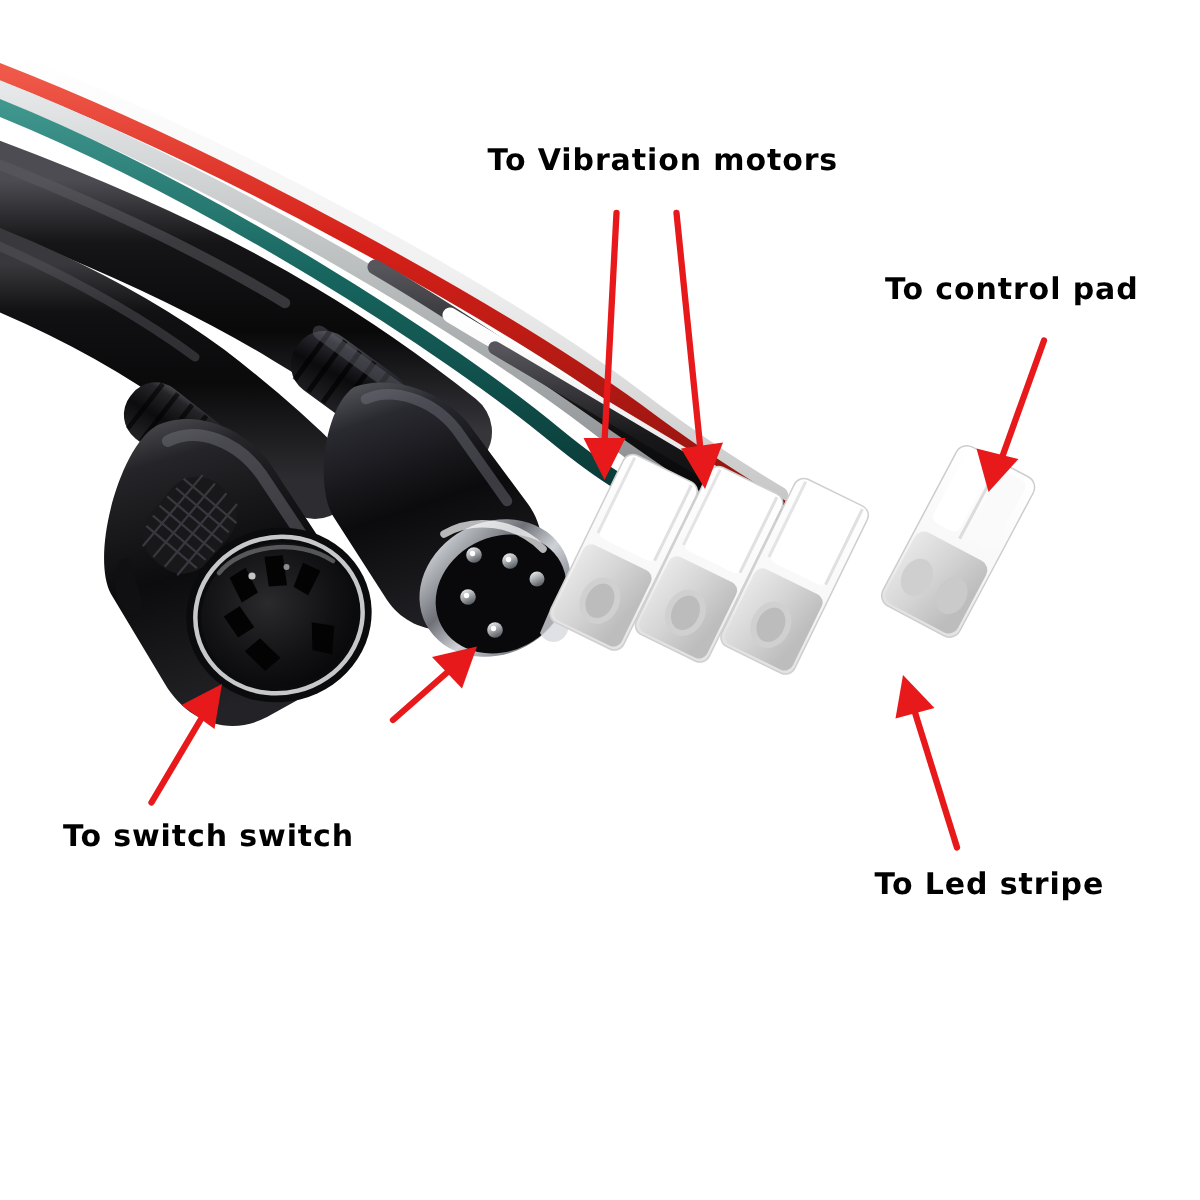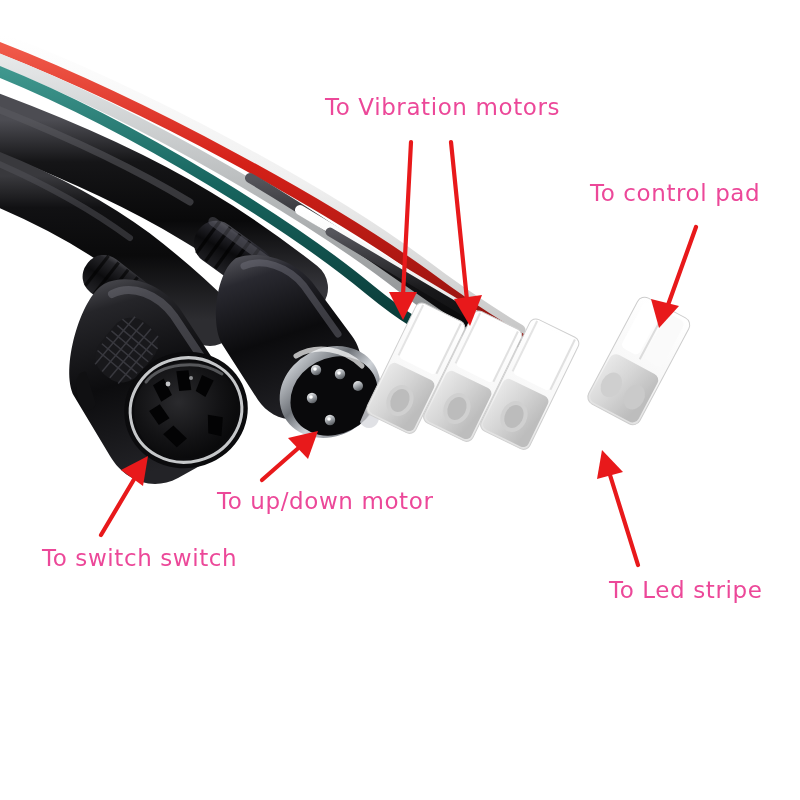--- a/index.html
+++ b/index.html
@@ -16,33 +16,33 @@
     font-family: "DejaVu Sans", sans-serif;
   }
   #photo {
     position: absolute;
     left: 0; top: 0;
     width: 800px;
     height: 800px;
   }
   .label {
     position: absolute;
-    color: #ec4899;
+    color: #000000;
     font-family: "DejaVu Sans", sans-serif;
-    font-size: 23px;
-    font-weight: 400;
+    font-size: 20px;
+    font-weight: 700;
     letter-spacing: 0.6px;
     white-space: nowrap;
     line-height: 1;
   }
   #lbl-vibration { left: 325px; top: 96px; }
   #lbl-heating   { left: 590px; top: 182px; }
   #lbl-updown    { left: 217px; top: 490px; }
   #lbl-control   { left: 42px;  top: 547px; }
-  #lbl-led       { left: 609px; top: 579px; }
+  #lbl-led       { left: 583px; top: 579px; }
   .arrows {
     position: absolute;
     left: 0; top: 0;
     width: 800px; height: 800px;
     pointer-events: none;
   }
 </style>
 </head>
 <body>
 
@@ -332,19 +332,18 @@
     <g>
       <line x1="638" y1="565" x2="610" y2="475" stroke="#e8191b" stroke-width="4.2" stroke-linecap="round"></line>
       <polygon points="602,450 623,472 597,479" fill="#e8191b"></polygon>
     </g>
   </svg>
 
   <div class="label" id="lbl-vibration">To Vibration motors</div>
 
   <div class="label" id="lbl-heating">To control pad</div>
 
-  <div class="label" id="lbl-updown">To up/down motor</div>
 
   <div class="label" id="lbl-control">To switch switch</div>
 
   <div class="label" id="lbl-led">To Led stripe</div>
 
 </div>
 
 </body></html>

